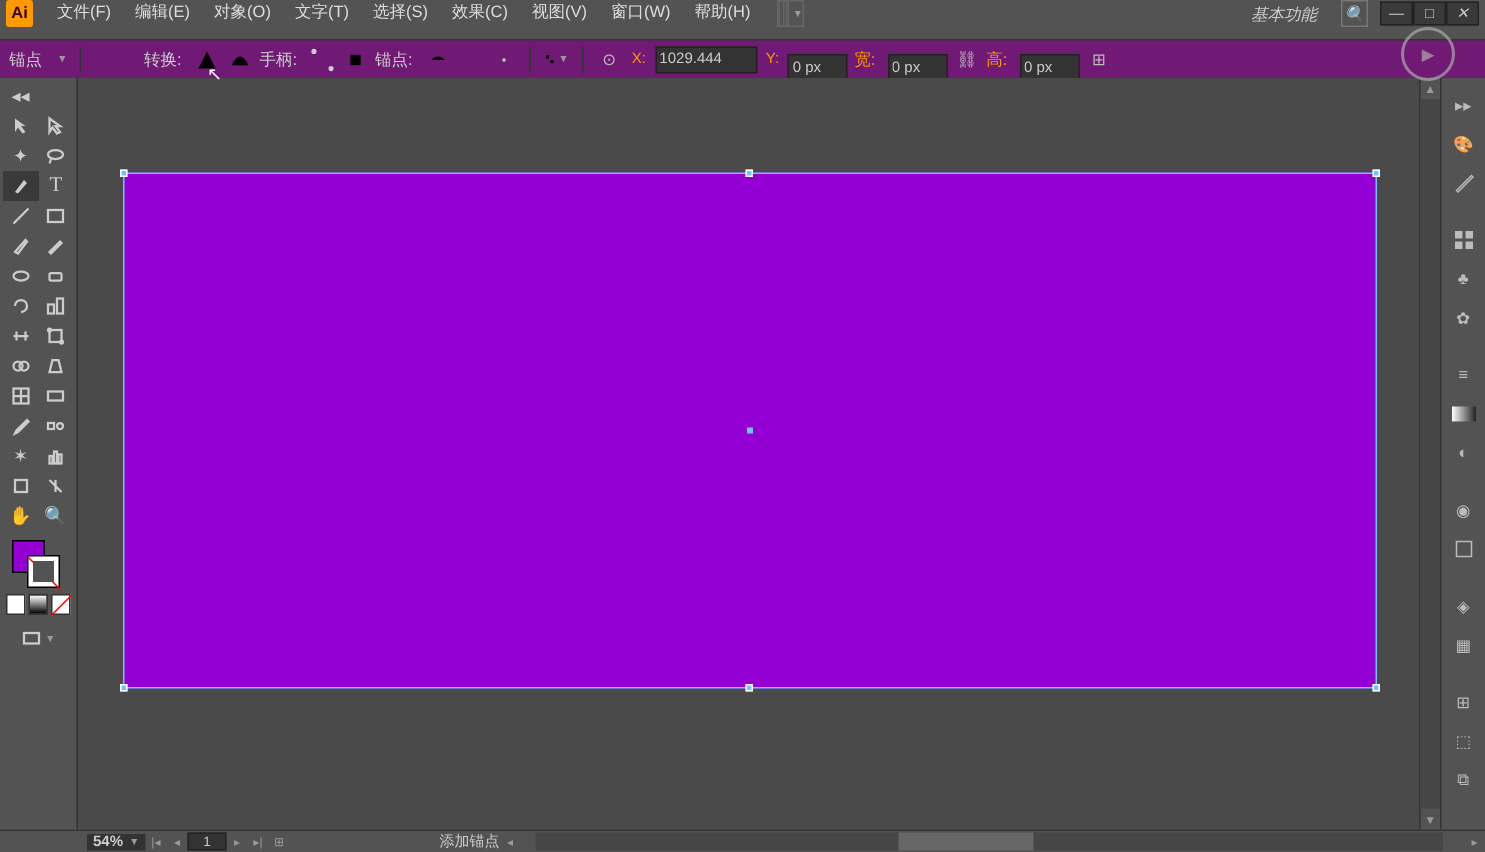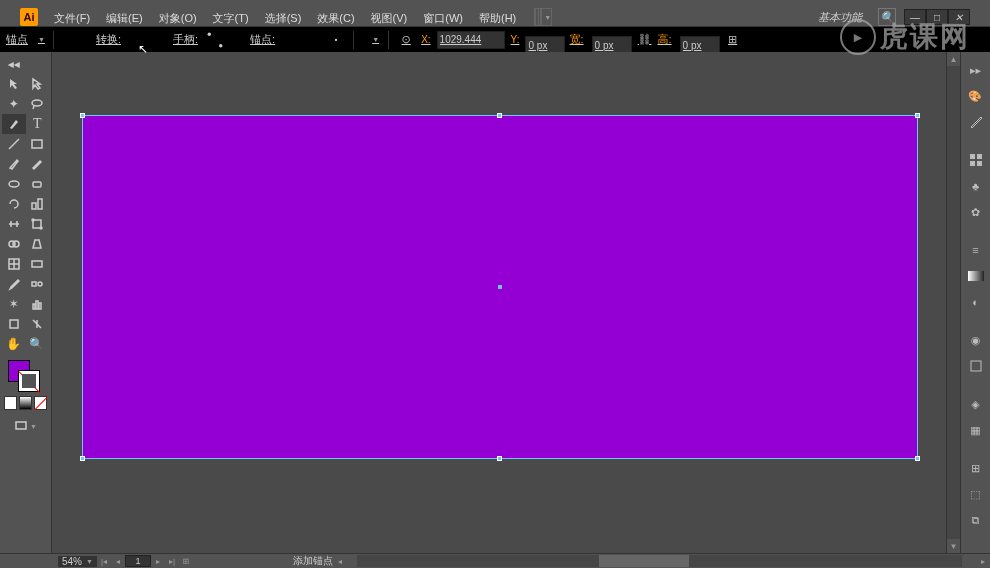--- a/index.html
+++ b/index.html
@@ -1,28 +1,28 @@
 <!DOCTYPE html>
 <html><head>
 <meta charset="utf-8">
 <style>
 * { margin: 0; padding: 0; box-sizing: border-box; user-select: none; }
 body { width: 990px; height: 568px; background: #4a4a4a; font-family: "Microsoft YaHei", sans-serif; font-size: 11px; color: #ccc; overflow: hidden; position: relative; }
 
-.titlebar { height: 26px; background: #535353; display: flex; align-items: flex-end; padding: 0 20px; }
+.titlebar { height: 26px; background: #535353; display: flex; align-items: flex-start; padding: 0 4px; }
 .app-icon { width: 18px; height: 18px; background: #ff9a00; color: #330000; font-weight: bold; font-size: 11px; display: flex; align-items: center; justify-content: center; border-radius: 2px; margin-right: 8px; }
 .menu-item { padding: 0 8px; color: #ddd; font-size: 11px; cursor: default; }
 .title-spacer { flex: 1; }
 .title-right { display: flex; align-items: center; gap: 8px; font-style: italic; }
 .workspace-label { color: #ccc; font-size: 11px; padding: 0 8px; }
 .win-controls { display: flex; gap: 0; }
 .win-btn { width: 22px; height: 16px; background: #3a3a3a; color: #ccc; display: flex; align-items: center; justify-content: center; border: 1px solid #222; font-size: 10px; }
 .search-icon-box { width: 18px; height: 18px; border: 1px solid #777; display: flex; align-items: center; justify-content: center; }
 
-.control-bar { height: 26px; background: #000000; border-top: 1px solid #333; display: flex; align-items: center; padding: 0 6px; gap: 4px; font-size: 11px; text-decoration: underline; }
+.control-bar { height: 26px; background: #701a75; border-top: 1px solid #333; display: flex; align-items: center; padding: 0 6px; gap: 4px; font-size: 11px; }
 .cb-label { color: #ccc; margin-right: 4px; }
 .cb-sep { width: 1px; height: 18px; background: #333; margin: 0 4px; }
 .cb-btn { width: 18px; height: 18px; display: flex; align-items: center; justify-content: center; color: #bbb; border: 1px solid transparent; }
 .cb-input { background: #333; border: 1px solid #222; color: #ccc; width: 68px; height: 18px; font-size: 10px; padding: 0 2px; }
 .cb-input.sm { width: 40px; margin-top: 11px; }
 .cb-axis { color: #ff9a00; font-size: 10px; margin: 0 2px; }
 
 .app-body { display: flex; height: calc(100% - 52px - 15px); }
 
 .toolbox { width: 52px; background: #535353; border-right: 1px solid #333; display: flex; flex-direction: column; padding: 2px; }
@@ -49,21 +49,21 @@
 .cursor-arrow { position: absolute; left: 138px; top: 42px; color: #fff; font-size: 12px; pointer-events: none; }
 .vscroll { width: 14px; background: #535353; border-left: 1px solid #333; display: flex; flex-direction: column; }
 .scroll-btn { height: 14px; display: flex; align-items: center; justify-content: center; color: #999; font-size: 8px; }
 .scroll-track { flex: 1; background: #464646; }
 
 .right-panels { width: 30px; background: #535353; border-left: 1px solid #333; display: flex; flex-direction: column; align-items: center; padding-top: 6px; gap: 0; }
 .panel-icon { width: 24px; height: 24px; display: flex; align-items: center; justify-content: center; color: #bbb; margin-bottom: 2px; }
 .panel-gap { height: 12px; }
 
 .statusbar { height: 15px; background: #535353; border-top: 1px solid #333; display: flex; align-items: center; font-size: 10px; color: #ccc; }
-.zoom-box { background: #333; padding: 0 4px; margin-left: 58px; display: flex; align-items: center; gap: 2px; }
+.zoom-box { background: #333; padding: 0 4px; margin-left: 58px; display: flex; align-items: center; gap: 2px; font-weight: bold; }
 .nav-btn { width: 14px; height: 12px; display: flex; align-items: center; justify-content: center; color: #999; font-size: 8px; }
 .page-input { background: #333; width: 26px; height: 12px; border: 1px solid #222; color: #ccc; font-size: 9px; text-align: center; }
 .status-msg { margin-left: 100px; }
 .hscroll-track { flex: 1; height: 12px; background: #464646; margin: 0 14px 0 10px; position: relative; }
 .hscroll-thumb { position: absolute; left: 40%; width: 90px; height: 100%; background: #666; }
 
 .watermark { position: absolute; top: 18px; right: 20px; display: flex; align-items: center; gap: 4px; opacity: 0.7; pointer-events: none; }
 .wm-circle { width: 36px; height: 36px; border: 2px solid #aaa; border-radius: 50%; display:flex; align-items:center; justify-content:center; color:#aaa; }
 .wm-text { font-size: 28px; color: #aaa; font-weight: bold; letter-spacing: 2px; }
 
@@ -443,14 +443,13 @@
   <div class="hscroll-track">
       <div class="hscroll-thumb"></div>
     </div>
   <div class="nav-btn">▸</div>
 </div>
 
 <div class="cursor-arrow">↖</div>
 
 <div class="watermark">
   <div class="wm-circle">▶</div>
-  <span class="wm-text">虎课网</span>
 </div>
 
 </body></html>

